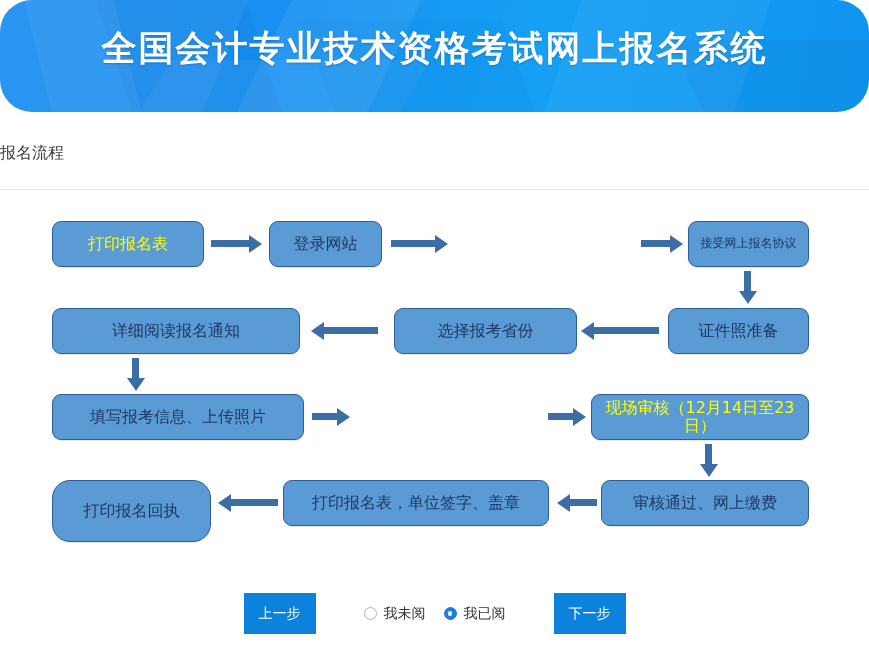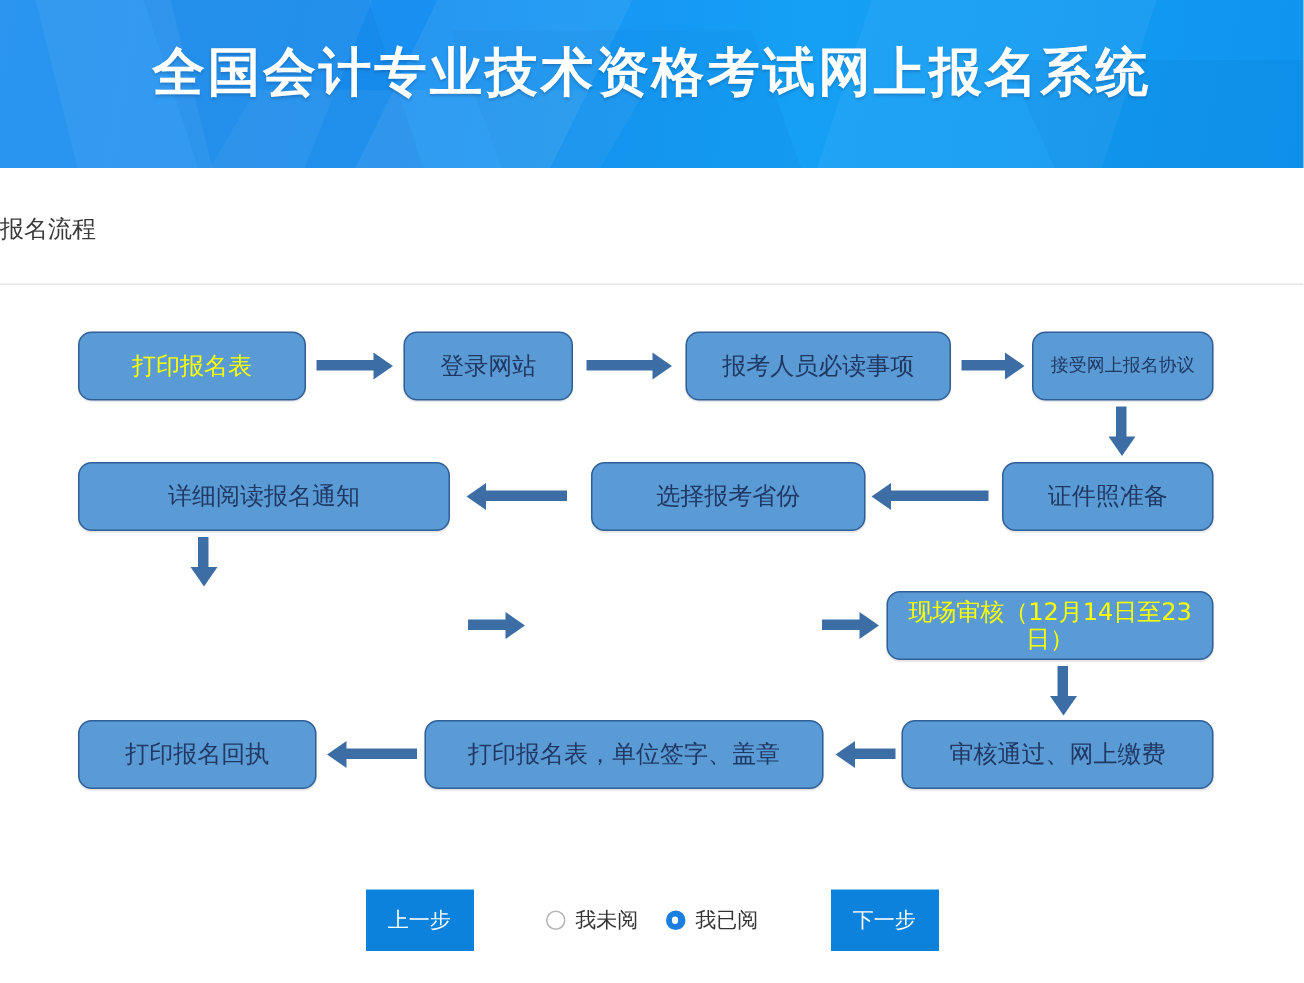--- a/index.html
+++ b/index.html
@@ -15,20 +15,21 @@
     position: relative;
   }
 
   
   .banner {
     position: relative;
     width: 869px;
     height: 112px;
     overflow: hidden;
     background: linear-gradient(100deg, #1f8ff0 0%, #1790f2 32%, #15a0f5 62%, #0f94ef 100%);
+    border-radius: 32px;
   }
   .banner .facet {
     position: absolute;
     pointer-events: none;
   }
   .f1 {
     top: -30px; left: -40px;
     width: 260px; height: 200px;
     background: rgba(255,255,255,0.055);
     transform: skewX(-22deg);
@@ -255,29 +256,29 @@
 </div>
 
 <div class="section-title-wrap">
   <div class="section-title">报名流程</div>
   <div class="divider"></div>
 </div>
 
 <div class="flow" id="flow-canvas">
     <div class="node hl" style="left: 52px; top: 31px; width: 152px; height: 46px;">打印报名表</div>
     <div class="node" style="left: 269px; top: 31px; width: 113px; height: 46px;">登录网站</div>
-    <div class="node" style="left: 457px; top: 31px; width: 177px; height: 46px;">报考人员必读事项</div>
     <div class="node sm" style="left: 688px; top: 31px; width: 121px; height: 46px;">接受网上报名协议</div>
     <div class="node" style="left: 668px; top: 118px; width: 141px; height: 46px;">证件照准备</div>
     <div class="node" style="left: 394px; top: 118px; width: 183px; height: 46px;">选择报考省份</div>
     <div class="node" style="left: 52px; top: 118px; width: 248px; height: 46px;">详细阅读报名通知</div>
+    <div class="node" style="left: 52px; top: 204px; width: 252px; height: 46px;">填写报考信息、上传照片</div>
     <div class="node hl" style="left: 591px; top: 204px; width: 218px; height: 46px;">现场审核（12月14日至23日）</div>
     <div class="node" style="left: 601px; top: 290px; width: 208px; height: 46px;">审核通过、网上缴费</div>
     <div class="node" style="left: 283px; top: 290px; width: 266px; height: 46px;">打印报名表，单位签字、盖章</div>
-    <div class="node" style="left: 52px; top: 290px; width: 159px; height: 46px;">打印报名回执</div>
+    <div class="node" style="left: 52px; top: 290px; width: 159px; height: 62px; border-radius: 18px;">打印报名回执</div>
     <div class="arrow right" style="left: 211px; top: 45px; width: 51px; height: 17px;">
       <div class="shaft" style="width: 40px;"></div>
       <div class="head"></div>
     </div>
     <div class="arrow right" style="left: 391px; top: 45px; width: 57px; height: 17px;">
       <div class="shaft" style="width: 46px;"></div>
       <div class="head"></div>
     </div>
     <div class="arrow right" style="left: 641px; top: 45px; width: 42px; height: 17px;">
       <div class="shaft" style="width: 31px;"></div>

